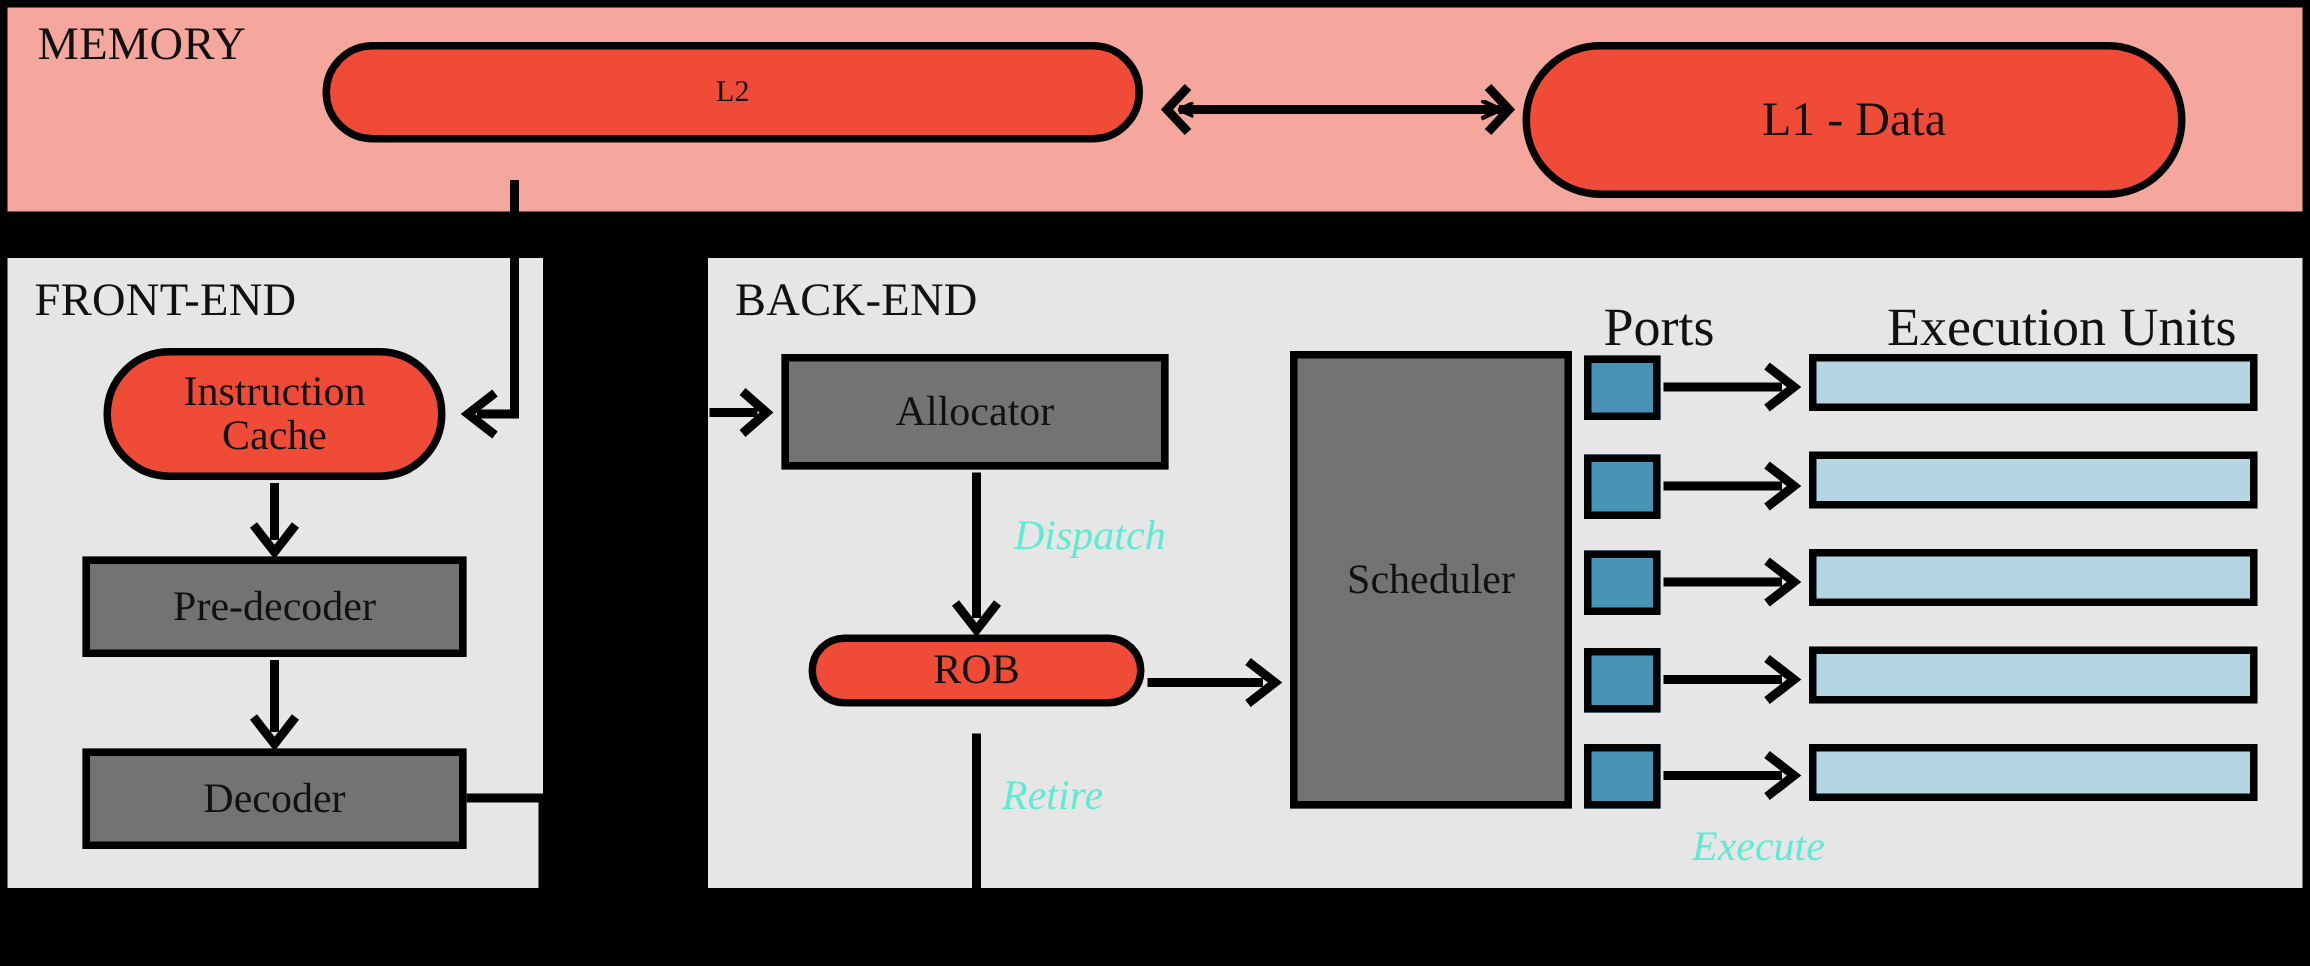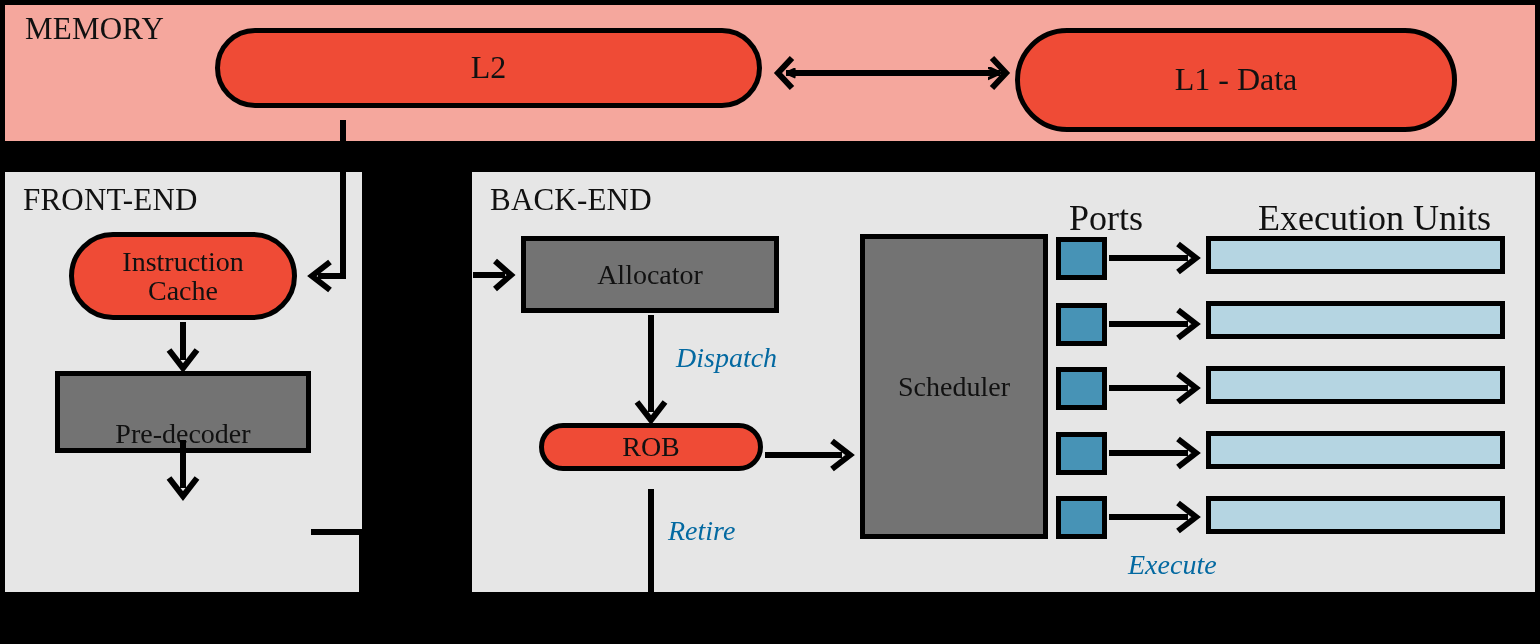--- a/index.html
+++ b/index.html
@@ -60,26 +60,26 @@
     color: #111111;
     line-height: 1.05;
   }
   .pill { border-radius: 999px; }
   .red  { background: #EF4B36; }
   .blue { background: #737373; }
   .portbox { background: #4793B6; border-width: 5px; }
   .eubox   { background: #B5D5E2; border-width: 5px; }
 
   
-  #l2-node      { left: 215px; top: 28px;  width: 547px; height: 80px;  font-size: 32px; }
+  #l2-node      { left: 215px; top: 28px;  width: 547px; height: 67px;  font-size: 20px; }
   #l1data-node  { left: 1015px; top: 28px; width: 442px; height: 104px;  font-size: 32px; }
 
   
   #icache-node  { left: 69px;  top: 232px; width: 228px; height: 88px;  font-size: 28px; }
-  #predec-node  { left: 55px;  top: 371px; width: 256px; height: 82px;  font-size: 28px; align-items: flex-end; }
+  #predec-node  { left: 55px;  top: 371px; width: 256px; height: 67px;  font-size: 28px; }
   #decoder-node { left: 55px;  top: 499px; width: 256px; height: 67px;  font-size: 28px; }
 
   
   #allocator-node { left: 521px; top: 236px; width: 258px; height: 77px; font-size: 28px; }
   #rob-node       { left: 539px; top: 423px; width: 224px; height: 48px; font-size: 28px; }
   #scheduler-node { left: 860px; top: 234px; width: 188px; height: 305px; font-size: 28px; }
 
   .group-label {
     position: absolute;
     font-size: 36px;
@@ -87,21 +87,21 @@
     white-space: nowrap;
     margin-left: 27px;
   }
   #ports-label { left: 1042px; top: 197px; }
   #eu-label    { left: 1231px; top: 197px; }
 
   .flow-label {
     position: absolute;
     font-size: 28px;
     font-style: italic;
-    color: #0369a1;
+    color: #5eead4;
     white-space: nowrap;
   }
   #dispatch-label { left: 676px; top: 342px; }
   #retire-label   { left: 668px; top: 515px; }
   #execute-label  { left: 1092px; top: 549px; margin-left: 36px; }
 
   
   #wires {
     position: absolute;
     left: 0; top: 0;
@@ -134,20 +134,23 @@
     <span style="display:block">
       <span style="display:block">Instruction</span>
       <span style="display:block">Cache</span>
     </span>
   </div>
 
   <div class="node blue" id="predec-node">
     <span>Pre-decoder</span>
   </div>
 
+  <div class="node blue" id="decoder-node">
+    <span>Decoder</span>
+  </div>
 
   <div class="panel" id="backend-panel">
     <div class="panel-title" id="backend-title">BACK-END</div>
   </div>
 
   <div class="node blue" id="allocator-node">
     <span>Allocator</span>
   </div>
 
   <div class="node pill red" id="rob-node">

